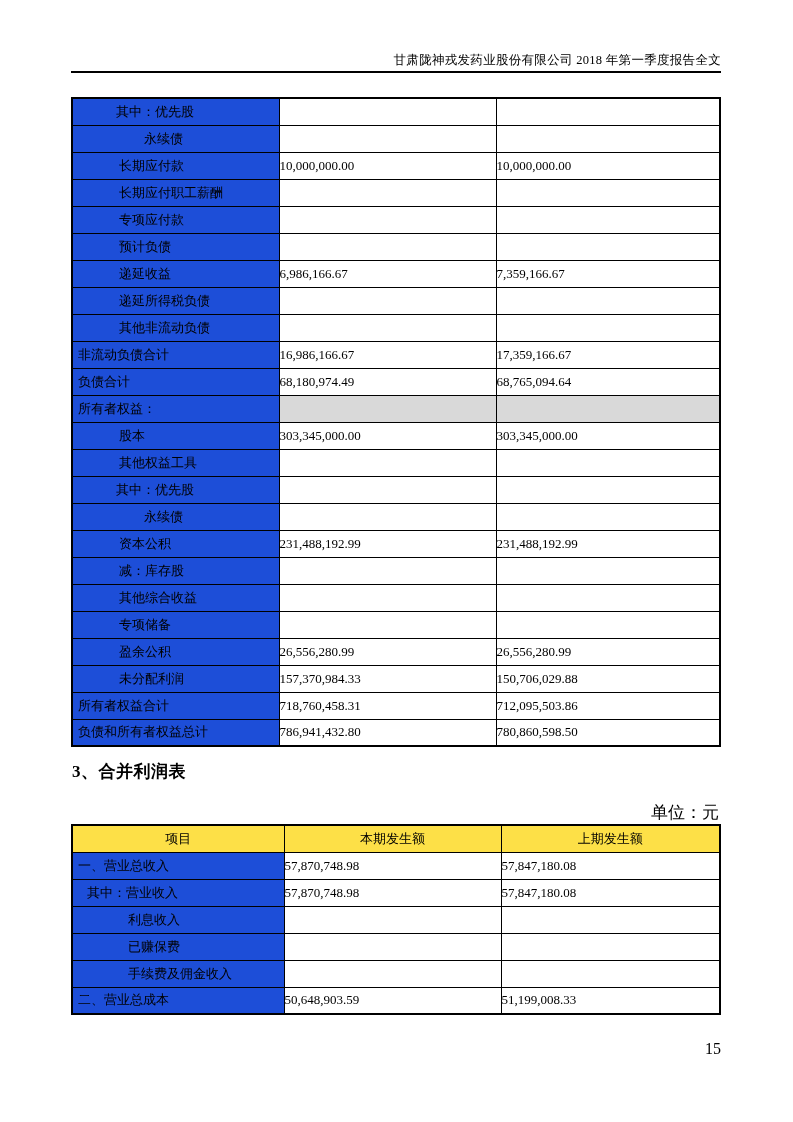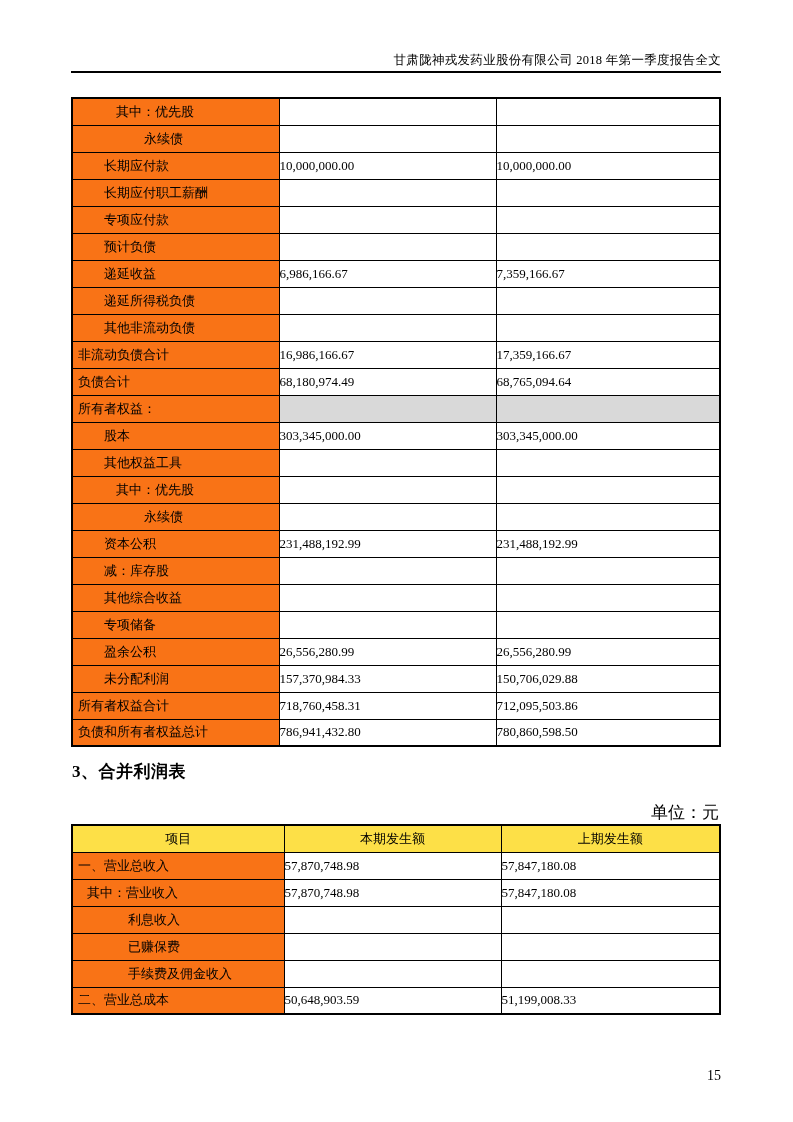--- a/index.html
+++ b/index.html
@@ -33,45 +33,45 @@
   .fin-table td, .fin-table th {
     border: 1px solid #000;
     height: 27px;
     font-size: 13px;
     font-weight: normal;
     vertical-align: middle;
     padding: 0;
     overflow: hidden;
     white-space: nowrap;
   }
-  .label-cell { background: #f97316; text-align: left; }
+  .label-cell { background: #1d4ed8; text-align: left; }
   .num-cell   { background: #ffffff; text-align: left; padding-right: 3px; }
   .shaded-row .num-cell { background: #d9d9d9; }
   .fin-table th { background: #fde047; text-align: center; font-weight: normal; }
 
   
   .t1 .ind-0 { padding-left: 5px; }
-  .t1 .ind-1 { padding-left: 31px; }
+  .t1 .ind-1 { padding-left: 46px; }
   .t1 .ind-2 { padding-left: 43px; }
   .t1 .ind-3 { padding-left: 71px; }
   .t2 .ind-0 { padding-left: 5px; }
   .t2 .ind-1 { padding-left: 14px; }
   .t2 .ind-2 { padding-left: 55px; }
 
   .section-heading {
     position: absolute; left: 72px; top: 760px;
     font-size: 17px; font-weight: bold; letter-spacing: 0.5px;
   }
   .unit-label {
     position: absolute; right: 74px; top: 801px;
     font-size: 17px;
   }
   .page-number {
-    position: absolute; right: 72px; top: 1068px;
-    font-size: 14px;
+    position: absolute; right: 72px; top: 1040px;
+    font-size: 16px;
   }
 </style>
 </head>
 <body>
 
 <div class="page">
 
   <div class="header-title">甘肃陇神戎发药业股份有限公司 2018 年第一季度报告全文</div>
   <div class="header-rule"></div>
 

